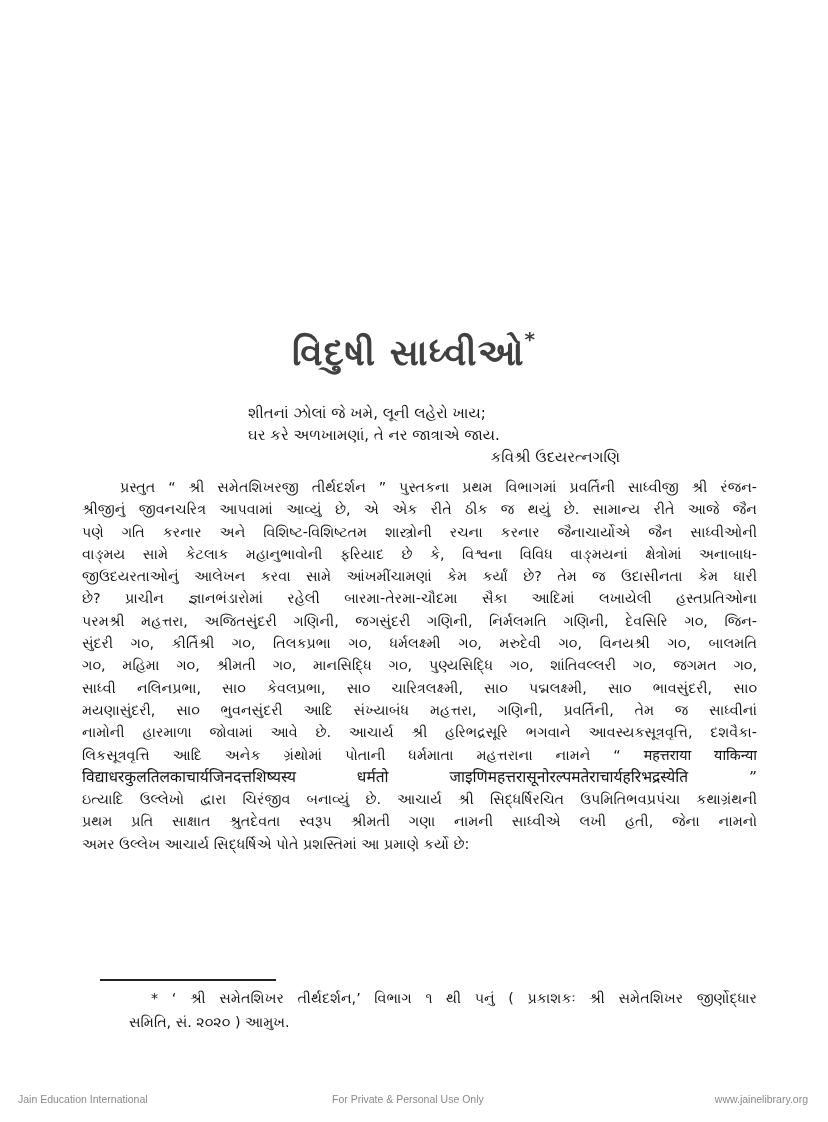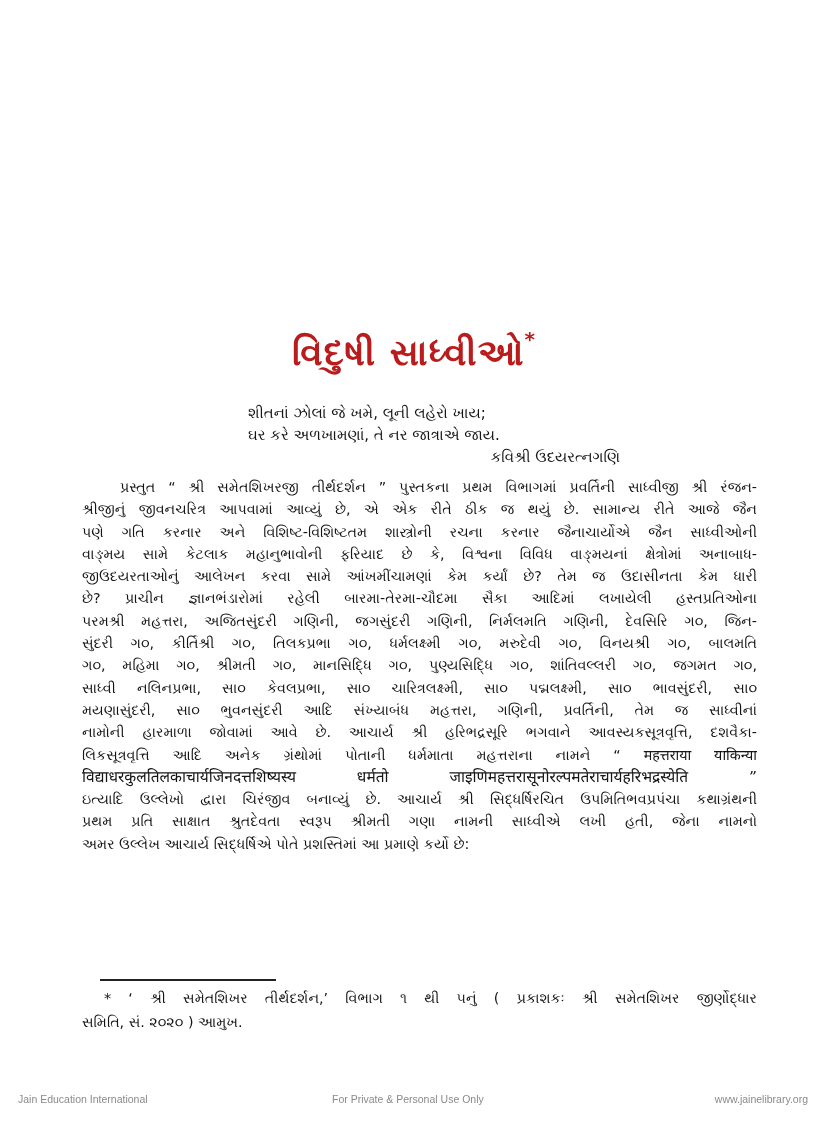--- a/index.html
+++ b/index.html
@@ -21,21 +21,21 @@
       width: 828px; height: 1122px;
     }
     .title {
       position: absolute;
       left: 0; right: 0;
       top: 332px;
       text-align: center;
       font-size: 36px;
       font-weight: bold;
       letter-spacing: 1px;
-      color: #b91c1c;
+      color: #404040;
     }
     .title .star {
       font-size: 20px;
       vertical-align: super;
       position: relative;
       top: -6px;
     }
     .verse {
       position: absolute;
       left: 248px;
@@ -88,20 +88,21 @@
       width: 675px;
       top: 986px;
       font-size: 14.3px;
       line-height: 24px;
     }
     .footnote .row {
       display: block;
       white-space: nowrap;
       text-align: justify;
       text-align-last: justify;
+      margin-left: 47px;
     }
     .footnote .row.first { padding-left: 22px; }
     .footnote .row.last { text-align-last: left; }
     .footer {
       position: absolute;
       top: 1093px;
       font-family: "Liberation Sans", sans-serif;
       font-size: 10.5px;
       color: #8a8a8a;
       white-space: nowrap;

